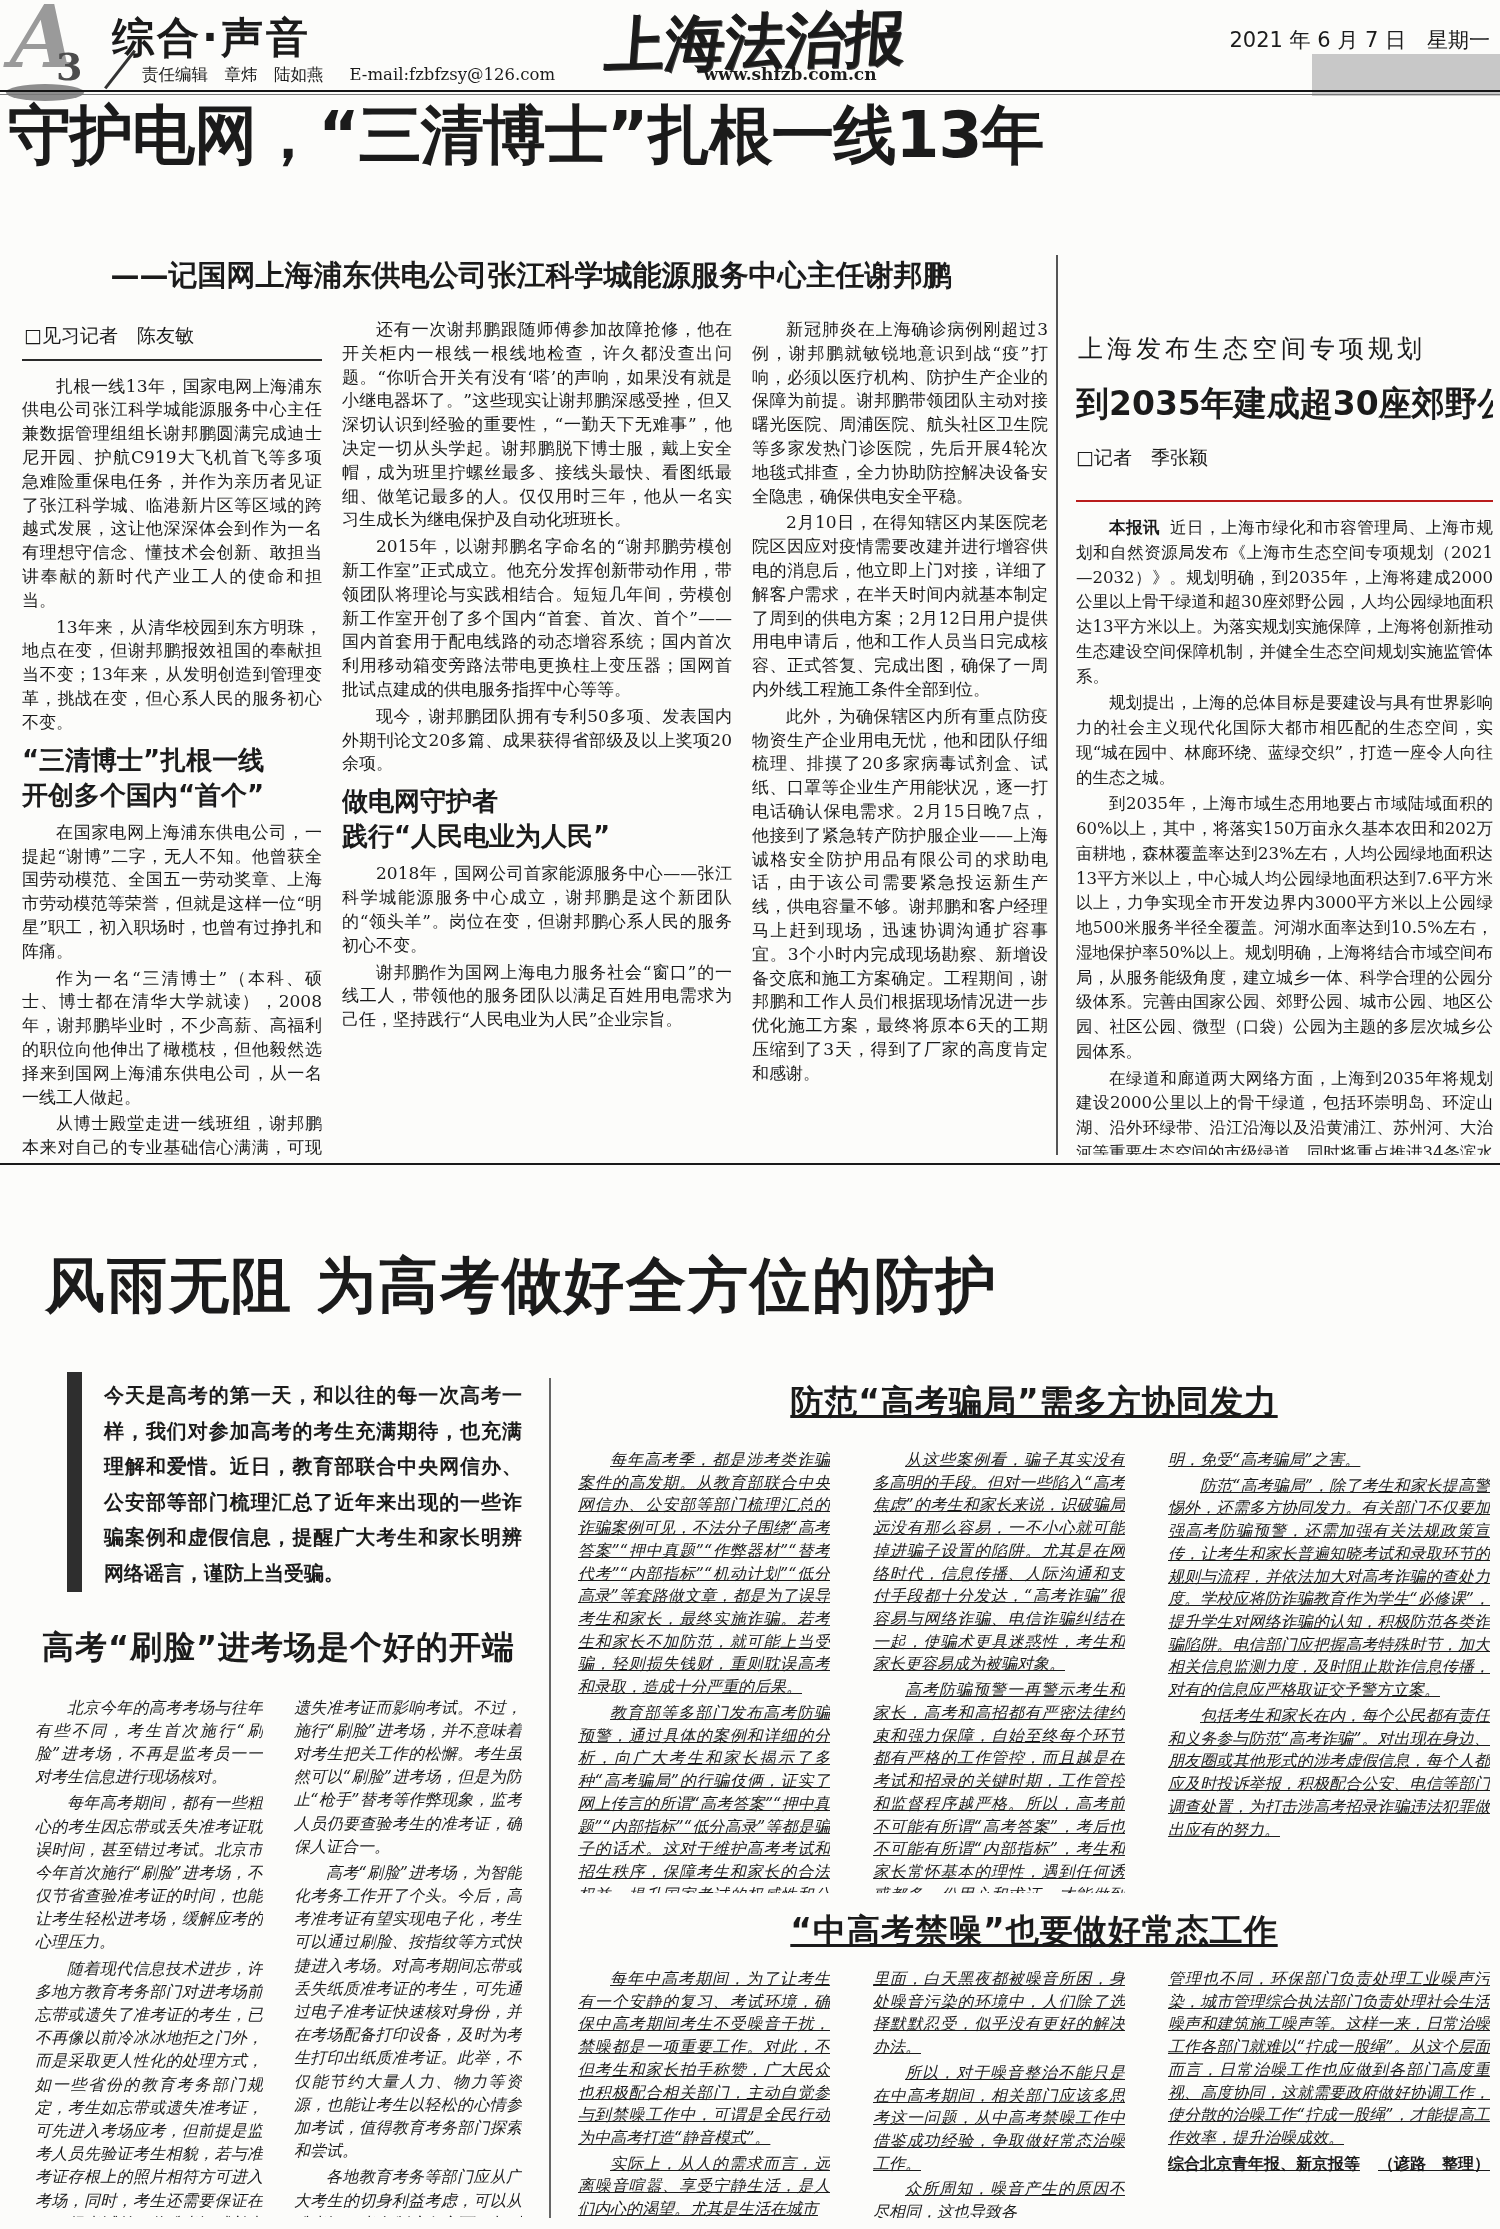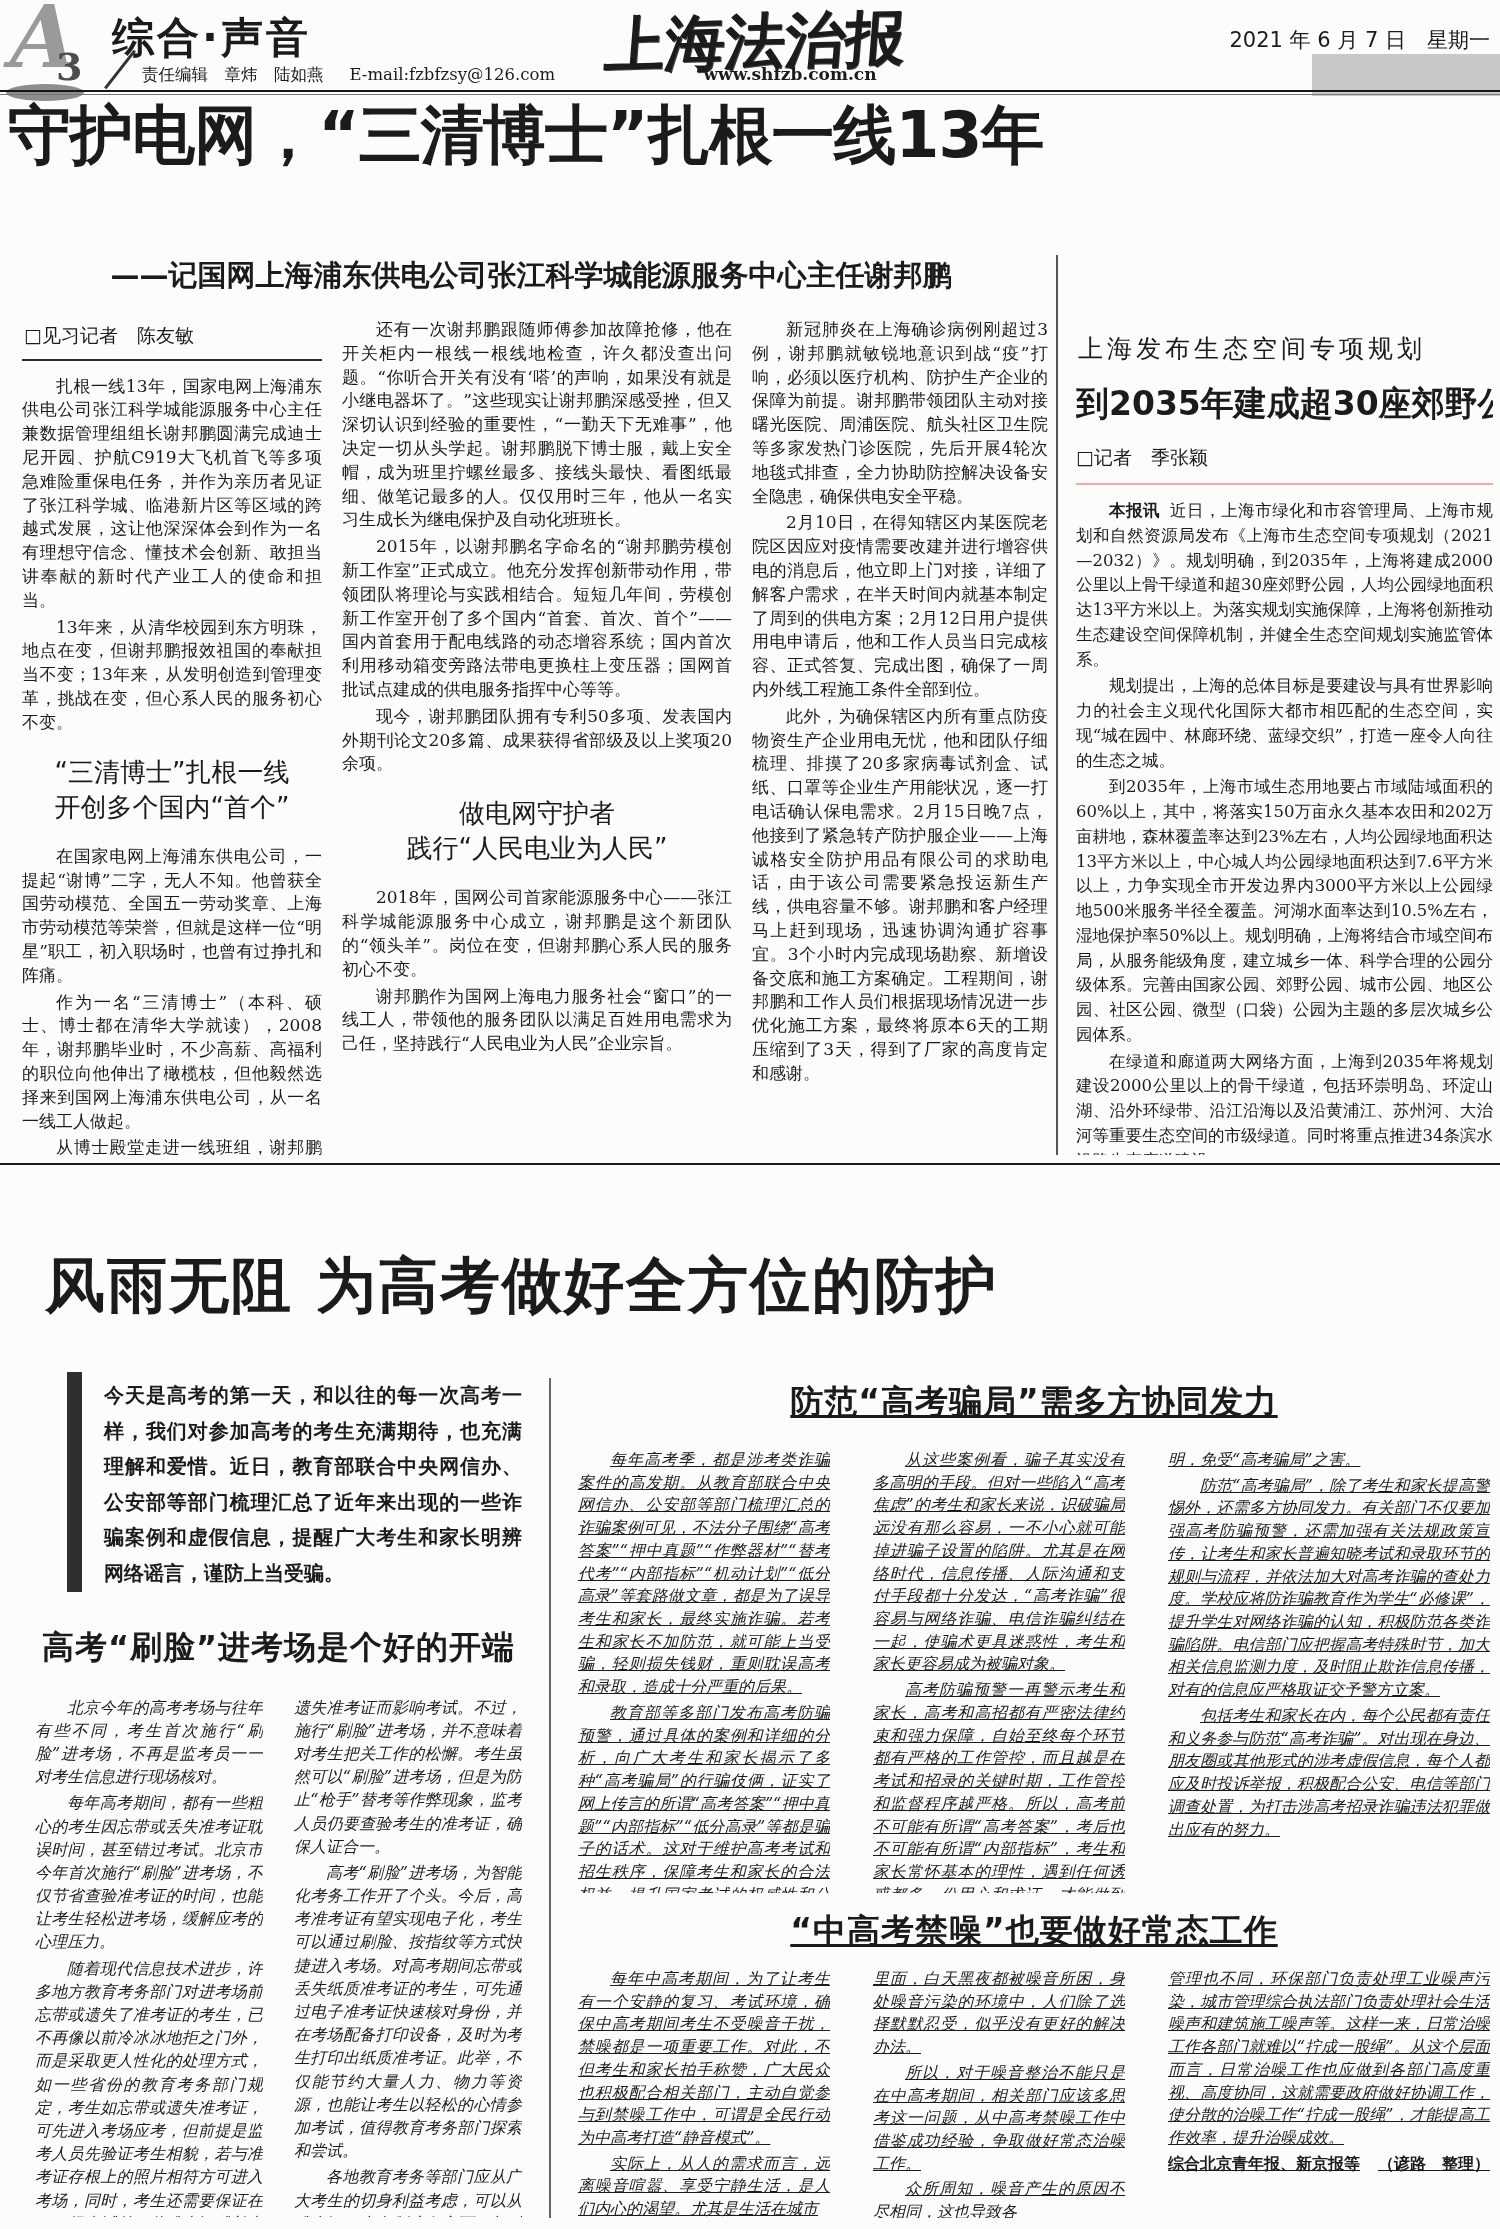--- a/index.html
+++ b/index.html
@@ -27,39 +27,39 @@
   
   .lead-headline{left:8px;top:102px;width:1055px;font-size:64px;font-weight:800;line-height:1.05;
                  white-space:nowrap;letter-spacing:-1px;transform:scaleX(.985);transform-origin:left;}
   .lead-subhead{left:0;top:256px;width:1062px;text-align:center;font-size:29px;font-weight:bold;}
   .lead-body{left:22px;top:318px;width:1026px;height:837px;display:flex;gap:20px;overflow:hidden;}
   .lead-col{font-family:"DejaVu Serif",serif;font-size:17px;line-height:1.4;text-align:justify;overflow:hidden;}
   .lead-col p{margin:0 0 3px 0;text-indent:2em;}
   .c1{width:300px;} .c2{width:390px;} .c3{width:296px;display:flex;flex-direction:column;}
   .byline{font-family:"DejaVu Sans",sans-serif;font-size:19px;padding:4px 0 10px 2px;
           border-bottom:2px solid #2a2a2a;margin-bottom:14px;}
-  .col-subhead{font-family:"DejaVu Sans",sans-serif;font-size:26px;font-weight:normal;text-align:center;
-               line-height:1.35;margin:20px 0;}
+  .col-subhead{font-family:"DejaVu Sans",sans-serif;font-size:26px;font-weight:bold;
+               line-height:1.35;margin:8px 0;}
   .c3-text{flex:1 1 auto;overflow:hidden;}
   .photo{height:140px;margin-top:10px;background:
          repeating-linear-gradient(90deg,#242424 0 7px,#2d2d2d 7px 14px);
          position:relative;display:flex;flex-direction:column;align-items:center;justify-content:center;}
   .photo-title{color:#f4f4f4;font-family:"DejaVu Serif",serif;font-style:italic;font-weight:bold;
                font-size:36px;letter-spacing:6px;text-shadow:0 0 6px #000;}
   .photo-years{color:#dedede;font-size:15px;letter-spacing:4px;margin-top:6px;}
   .photo-stage{position:absolute;bottom:8px;left:20%;width:60%;height:6px;background:#5b5b5b;}
   .photo-base{position:absolute;bottom:0;left:0;width:100%;height:7px;background:#111;}
   .mic-dot{position:absolute;left:26px;top:30px;width:11px;height:11px;border-radius:50%;background:#e9e9e9;}
   
   .vrule-eco{left:1056px;top:255px;width:2px;height:900px;background:#555;}
   .eco{left:1076px;top:288px;width:417px;height:867px;overflow:hidden;}
   .eco-kicker{font-size:25px;letter-spacing:4px;margin:44px 0 16px 2px;}
   .eco-headline{font-size:34px;font-weight:800;white-space:nowrap;transform:scaleX(.97);
                 transform-origin:left;letter-spacing:0;}
-  .eco-byline{font-size:19px;margin:18px 0 0 0;padding-bottom:12px;border-bottom:2px solid #fca5a5;}
+  .eco-byline{font-size:19px;margin:18px 0 0 0;padding-bottom:29px;border-bottom:2px solid #b91c1c;}
   .eco-body{margin-top:14px;font-family:"DejaVu Serif",serif;font-size:16.5px;line-height:1.5;
             text-align:justify;}
   .eco-body p{margin:0 0 2px 0;text-indent:2em;}
   .eco-body .lede-label{font-weight:bold;font-family:"DejaVu Sans",sans-serif;margin-right:10px;}
   
   .mid-divider{left:0;top:1163px;width:1500px;height:2px;background:#1a1a1a;}
   
   .feature-headline{left:45px;top:1246px;font-size:60px;font-weight:800;letter-spacing:2px;white-space:nowrap;}
   .zoneA{left:35px;top:1372px;width:487px;height:845px;overflow:hidden;}
   .intro-box{display:flex;margin-left:32px;}

